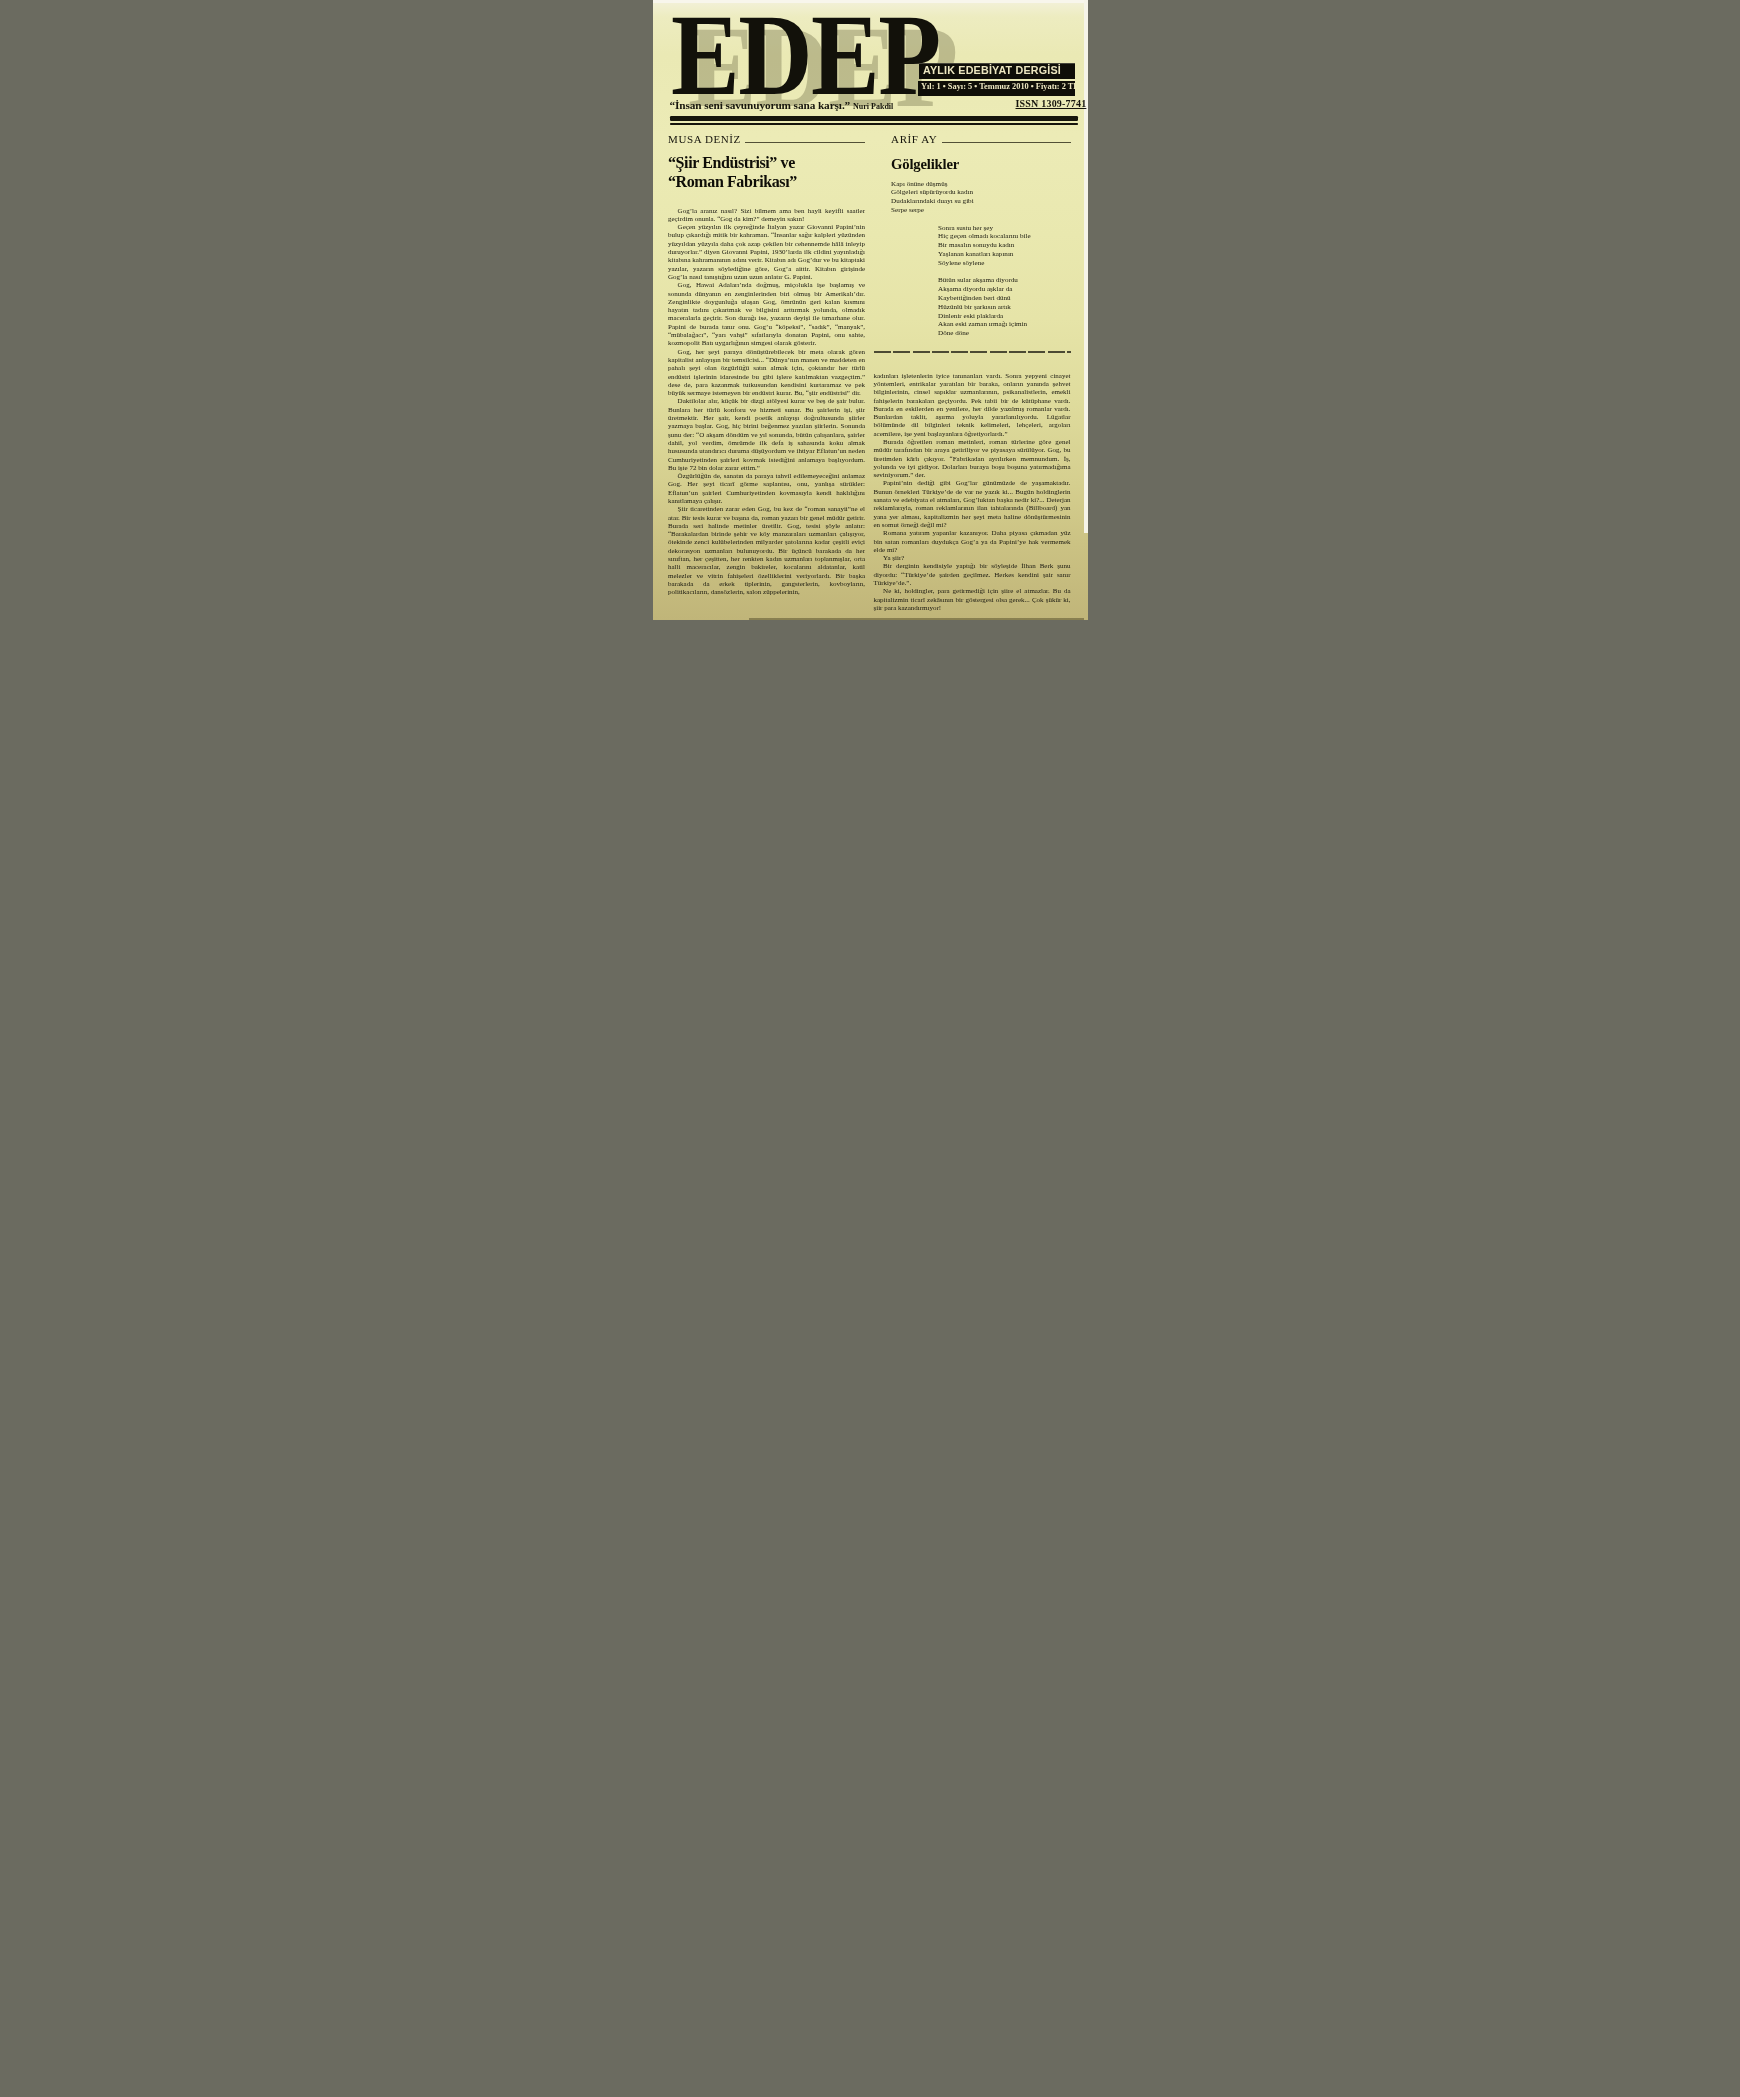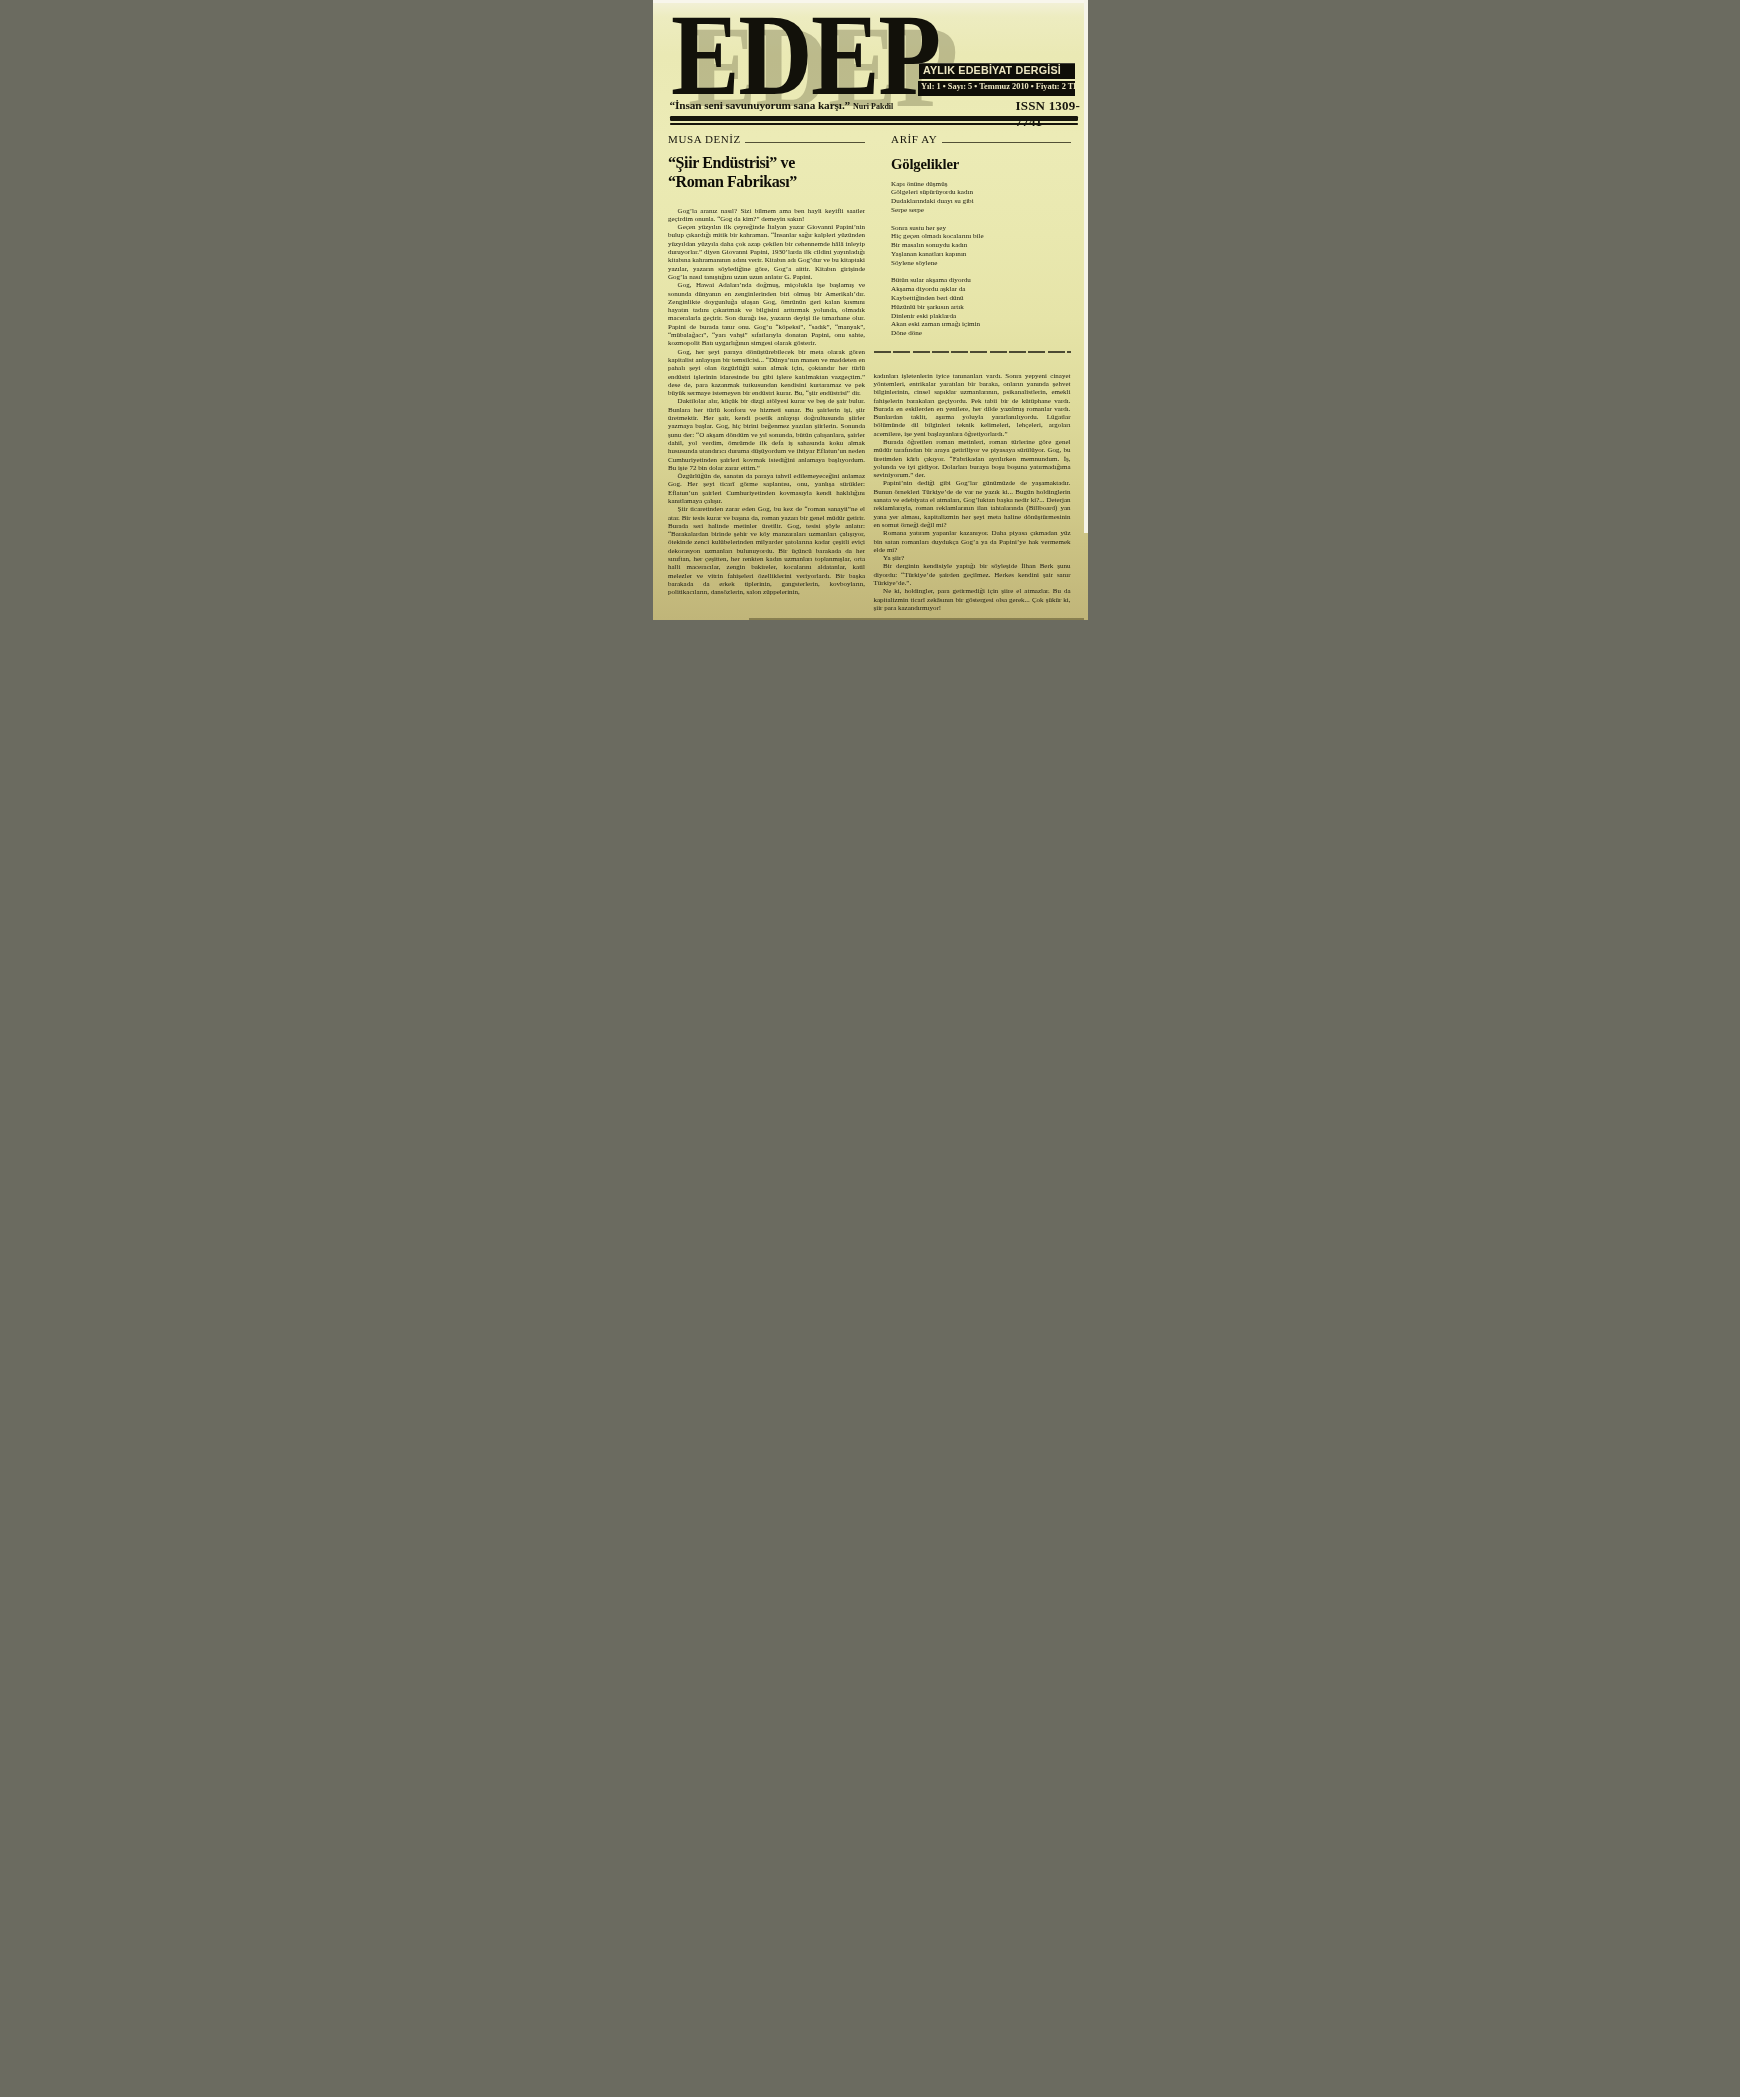--- a/index.html
+++ b/index.html
@@ -32,21 +32,21 @@
     position:absolute;background:#0f0e08;color:#ece6c0;
     display:flex;align-items:flex-start;box-sizing:border-box;
     overflow:hidden;white-space:nowrap;z-index:3;
   }
   .mast-box .bx{transform:scaleX(.95);transform-origin:left center;}
   .box1{left:266px;top:63px;width:156px;height:15.5px;
     font-family:"Liberation Sans",sans-serif;font-weight:bold;font-size:11.3px;
     letter-spacing:0.2px;padding-left:4.2px;border-top:0.8px solid rgba(240,238,210,.25);}
   .box2{left:265px;top:81px;width:157px;height:15px;
     font-family:"Liberation Serif",serif;font-weight:bold;font-size:8.8px;padding-left:3.4px;}
-  .issn{position:absolute;left:363px;top:98px;font-size:13px;font-weight:bold;letter-spacing:0.2px;z-index:3;}
+  .issn{position:absolute;left:363px;top:98px;font-size:10px;font-weight:bold;letter-spacing:0.2px;z-index:3;text-decoration:underline;}
   .tagline{position:absolute;left:17px;top:99px;font-weight:bold;z-index:3;white-space:nowrap;}
   .tagline .quote{font-size:11.3px;letter-spacing:-0.1px;}
   .tagline .attrib{font-size:8px;margin-left:2.9px;font-weight:bold;}
   .rule{position:absolute;left:17px;width:408px;background:#16150d;z-index:3;}
   .rule.thick{top:116px;height:5px;border-radius:1.3px;}
   .rule.thin{top:123px;height:2.1px;border-radius:0.8px;}
 
   
   .col{position:absolute;top:133px;}
   .col.left{left:15.5px;width:197px;}
@@ -60,21 +60,21 @@
 
   .article-title{margin:7.6px 0 0 0;font-size:16px;line-height:19px;font-weight:bold;
     letter-spacing:-0.4px;color:#0e0d07;}
   .left-body{margin-top:16px;}
   .body-par{margin:0;text-align:justify;font-size:7px;line-height:8.3px;color:#1a1910;}
   .indent{text-indent:9.6px;}
 
   .poem-title{margin:11.3px 0 0 17.6px;font-size:14.7px;font-weight:bold;letter-spacing:-0.2px;color:#100f08;}
   .poem{margin:6.3px 0 0 17.6px;font-size:7.1px;line-height:8.8px;color:#1b1a10;}
   .stanza{margin:0;}
-  .stanza + .stanza{margin-top:8.8px;}
+  .stanza + .stanza{margin-top:8.8px;margin-left:47px;}
   .poem-sep{margin-top:13.4px;height:1.3px;
     background:repeating-linear-gradient(90deg,#4c4a33 0 17px,rgba(0,0,0,0) 17px 19.3px);}
   .right-body{margin-top:19px;}
 </style>
 </head>
 <body>
 
 <div class="page">
   <div class="scan-top"></div>
   <div class="scan-right"></div>

